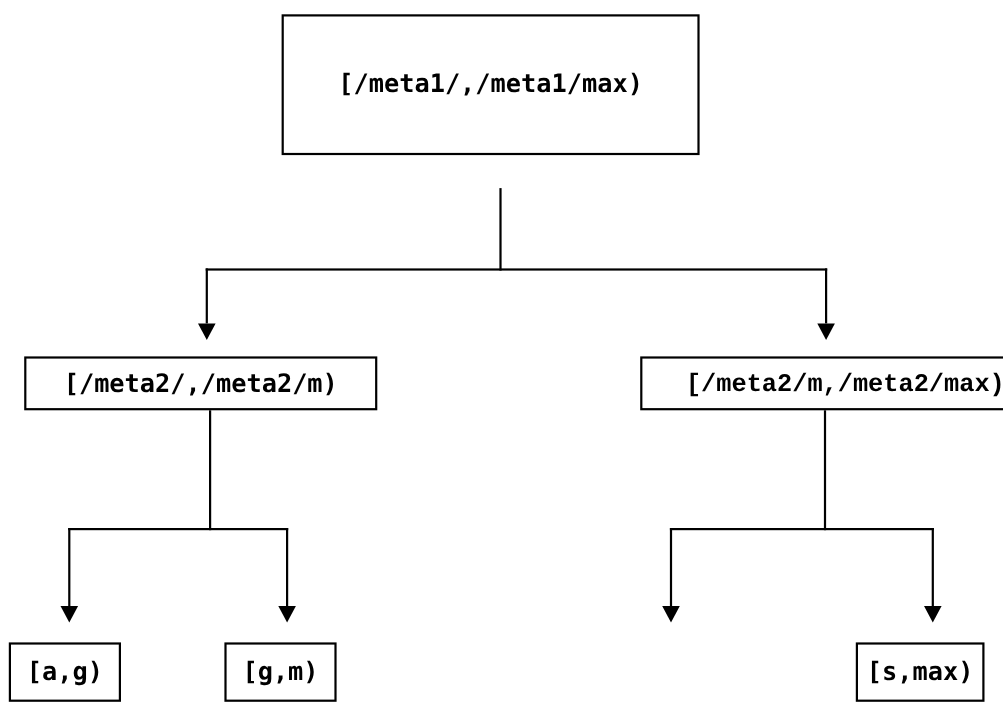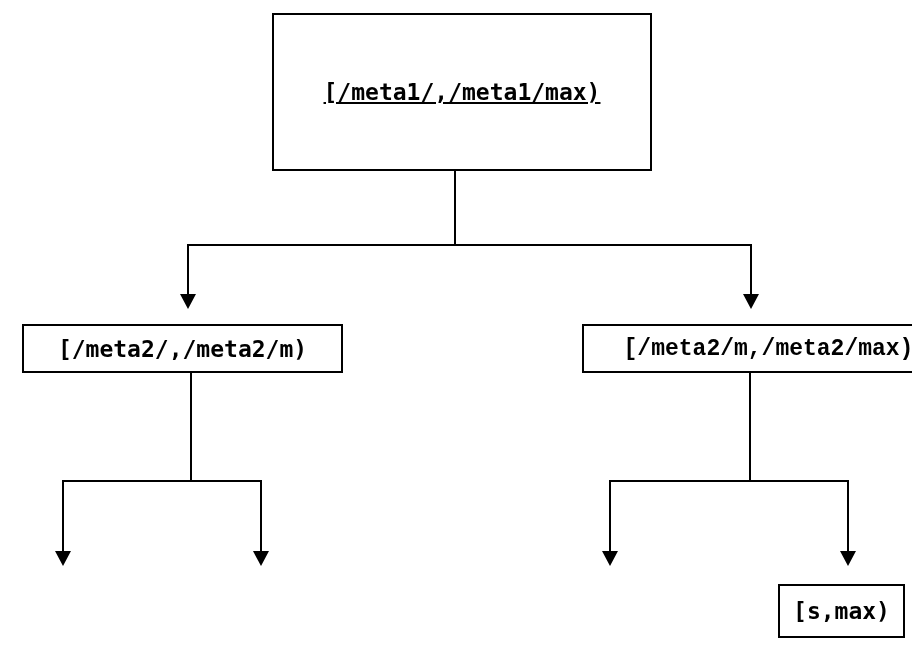--- a/index.html
+++ b/index.html
@@ -46,27 +46,27 @@
   .arrowhead {
     position: absolute;
     width: 0;
     height: 0;
     border-left: 8px solid transparent;
     border-right: 8px solid transparent;
     border-top: 15px solid var(--line, #000000);
   }
 
   
-  #node-root      { left: 272px; top: 13px;  width: 380px; height: 158px; text-decoration: underline; }
+  #node-root      { left: 256px; top: 13px;  width: 380px; height: 128px; }
   #node-mid-left  { left: 22px;  top: 324px; width: 321px; height: 49px; text-align: right; }
   #node-mid-right { left: 582px; top: 324px; width: 373px; height: 49px; font-family: Liberation Mono, monospace; }
   #node-leaf-ag   { left: 8px;   top: 584px; width: 102px; height: 54px; }
   #node-leaf-gm   { left: 204px; top: 584px; width: 102px; height: 54px; }
   #node-leaf-ms   { left: 553px; top: 584px; width: 102px; height: 54px; }
-  #node-leaf-smax { left: 778px; top: 584px; width: 127px; height: 54px; }
+  #node-leaf-smax { left: 778px; top: 584px; width: 117px; height: 54px; }
 
   
   #edge-a-stem        { left: 454px; top: 171px; height: 75px; }
   #edge-a-bar         { left: 187px; top: 244px; width: 565px; }
   #edge-a-drop-left   { left: 187px; top: 244px; height: 50px; }
   #edge-a-arrow-left  { left: 180px; top: 294px; }
   #edge-a-drop-right  { left: 750px; top: 244px; height: 50px; }
   #edge-a-arrow-right { left: 743px; top: 294px; }
 
   
@@ -89,21 +89,23 @@
 <body>
 
 <div class="canvas">
 
   <div class="node" id="node-root">[/meta1/,/meta1/max)</div>
 
   <div class="node" id="node-mid-left">[/meta2/,/meta2/m)</div>
 
   <div class="node" id="node-mid-right">[/meta2/m,/meta2/max)</div>
 
+  <div class="node" id="node-leaf-ag">[a,g)</div>
 
+  <div class="node" id="node-leaf-gm">[g,m)</div>
 
 
   <div class="node" id="node-leaf-smax">[s,max)</div>
 
   <div class="vline" id="edge-a-stem"></div>
   <div class="hline" id="edge-a-bar"></div>
   <div class="vline" id="edge-a-drop-left"></div>
   <div class="arrowhead" id="edge-a-arrow-left"></div>
   <div class="vline" id="edge-a-drop-right"></div>
   <div class="arrowhead" id="edge-a-arrow-right"></div>

